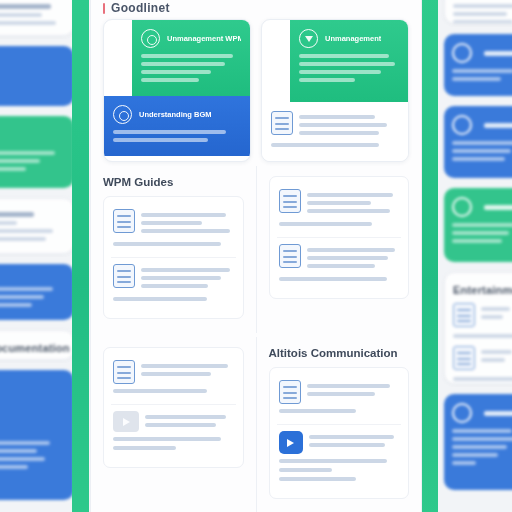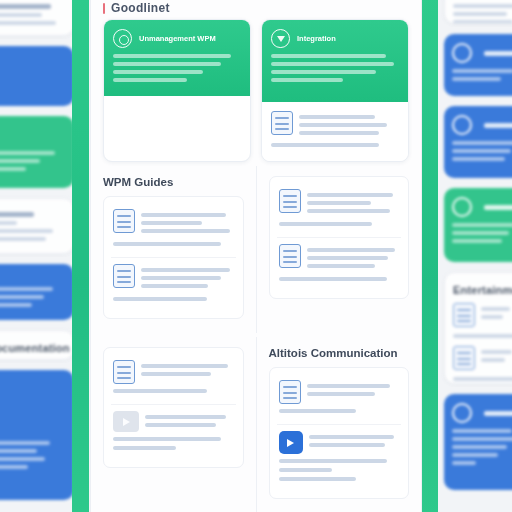--- a/index.html
+++ b/index.html
@@ -113,21 +113,21 @@
   .cards-row { display: flex; gap: 10px; padding: 0 12px; }
   .hero-card {
     flex: 1 1 0; min-width: 0;
     border-radius: 9px;
     overflow: hidden;
     background: #fff;
     border: 1px solid #eaeef4;
     box-shadow: 0 1px 4px rgba(30,50,90,.07);
   }
   .hero-seg { padding: 9px 9px 10px 9px; }
-  .hero-seg.green { background: linear-gradient(180deg,#2fca8d,#1fbd7f); }
+  .hero-seg.green { background: linear-gradient(180deg,#2fca8d,#1fbd7f); margin-left: 28px; }
   .hero-seg.blue  { background: linear-gradient(180deg,#2f74dd,#2566cf); }
   .hero-seg.white { background: #fff; }
   .seg-top { display: flex; align-items: center; gap: 7px; margin-bottom: 6px; }
   .badge-icon {
     flex: 0 0 auto;
     width: 19px; height: 19px; border-radius: 50%;
     border: 1.7px solid rgba(255,255,255,.95);
     position: relative;
   }
   .badge-icon::after {
@@ -319,27 +319,35 @@
         <div class="hero-seg green">
           <div class="seg-top">
             <span class="badge-icon"></span>
             <span class="seg-title">Unmanagement WPM</span>
           </div>
           <div class="ln on-color" style="width:92%;"></div>
           <div class="ln on-color" style="width:84%;"></div>
           <div class="ln on-color" style="width:70%;"></div>
           <div class="ln on-color" style="width:58%;"></div>
         </div>
+        <div class="hero-seg blue">
+          <div class="seg-top">
+            <span class="badge-icon"></span>
+            <span class="seg-title">Understanding BGM</span>
+          </div>
+          <div class="ln on-color" style="width:88%;"></div>
+          <div class="ln on-color" style="width:74%;"></div>
+        </div>
       </div>
 
       <div class="hero-card">
         <div class="hero-seg green" style="padding-bottom:16px;">
           <div class="seg-top">
             <span class="badge-icon shield"></span>
-            <span class="seg-title">Integration</span>
+            <span class="seg-title">Unmanagement</span>
           </div>
           <div class="ln on-color" style="width:90%;"></div>
           <div class="ln on-color" style="width:96%;"></div>
           <div class="ln on-color" style="width:82%;"></div>
           <div class="ln on-color" style="width:56%;"></div>
         </div>
         <div class="hero-seg white">
           <div class="doc-row" style="margin-bottom:2px;">
             <span class="doc-icon"></span>
             <span class="doc-lines">

